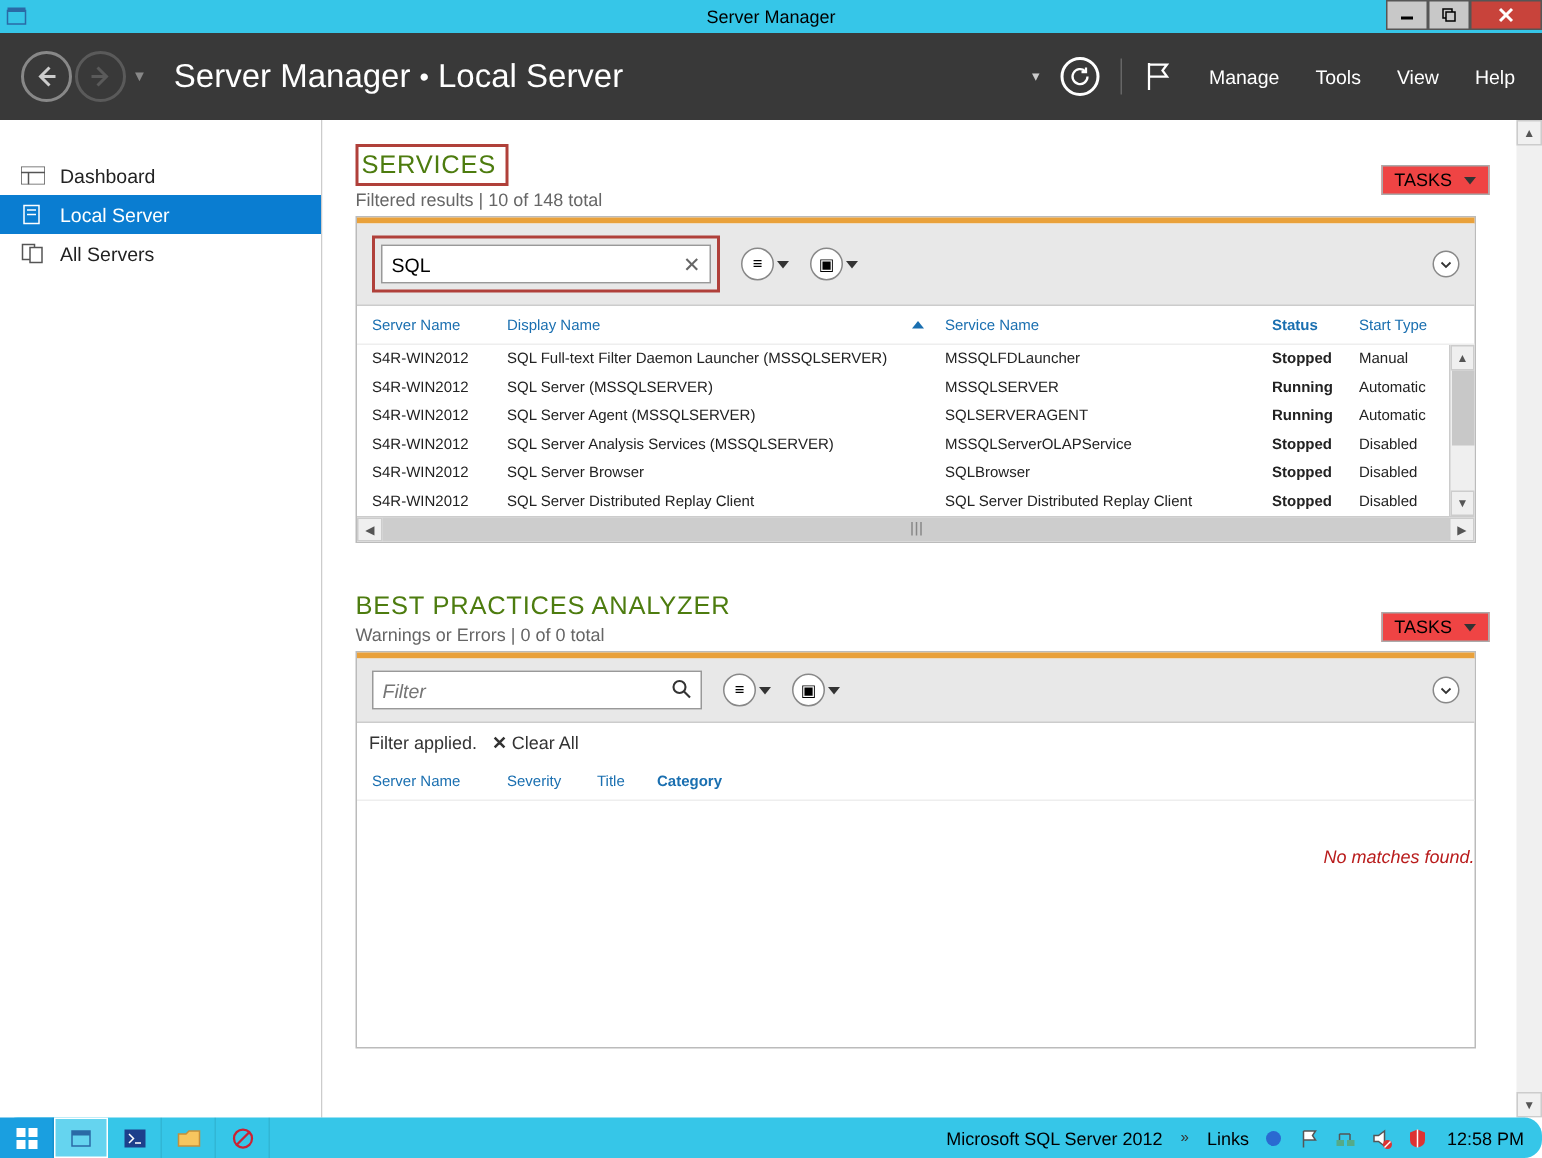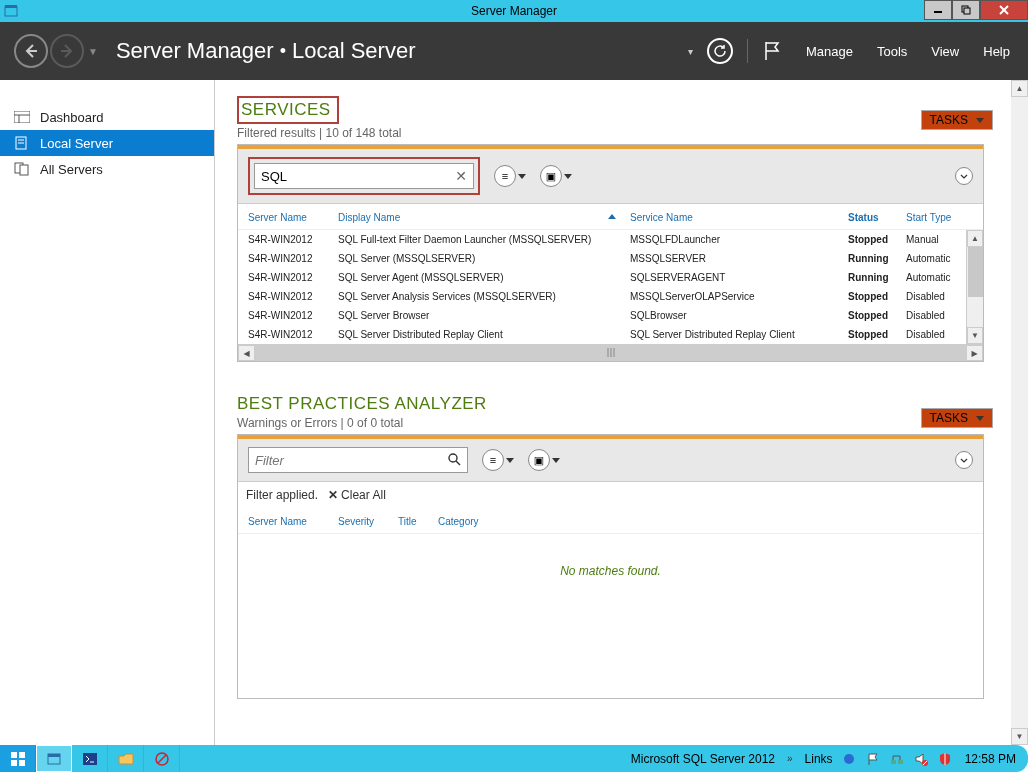--- a/index.html
+++ b/index.html
@@ -36,21 +36,21 @@
 .side-item .chev { margin-left: auto; margin-right: 8px; color: #666; font-size: 10px; }
 
 .content { flex: 1; overflow: hidden; position: relative; background: #fff; padding: 16px 8px 0 22px; }
 .content-scroll { position: absolute; right: 0; top: 0; width: 17px; height: 100%; background: #f0f0f0; }
 .content-scroll .thumb { position: absolute; top: 0; width: 17px; height: 17px; background: #f0f0f0; display:flex; align-items:center; justify-content:center; font-size:8px; color:#555; border:1px solid #ccc;}
 
 .section-title { font-size: 17px; font-weight: 400; color: #4d7c0f; letter-spacing: 0.5px; }
 .section-sub { font-size: 12px; color: #666; margin-top: 2px; }
 .highlight-box { border: 2px solid #b0403a; display: inline-block; padding: 2px 6px 2px 2px; }
 
-.tasks-btn { position: absolute; right: 27px; border: 1px solid #aaa; background: #c2410c; padding: 2px 8px; font-size: 12px; display: flex; align-items: center; gap: 8px; cursor: pointer; }
+.tasks-btn { position: absolute; right: 27px; border: 1px solid #aaa; background: #ef4444; padding: 2px 8px; font-size: 12px; display: flex; align-items: center; gap: 8px; cursor: pointer; }
 .tasks-btn .tri { border-left: 4px solid transparent; border-right: 4px solid transparent; border-top: 5px solid #333; }
 
 .panel { border: 1px solid #bbb; margin-top: 4px; margin-right: 36px; }
 .panel-top { height: 4px; background: #e9a13b; }
 .panel-tools { background: #e8e8e8; padding: 8px 10px; display: flex; align-items: center; gap: 14px; border-bottom: 1px solid #ccc; position: relative; }
 .filter-input { width: 220px; height: 26px; border: 1px solid #999; background: #fff; padding: 0 6px; font-size: 13px; display: flex; align-items: center; position: relative; }
 .filter-input input { border: none; outline: none; width: 100%; font-size: 13px; background: transparent; }
 .filter-input .clear-x { position: absolute; right: 6px; color: #666; font-size: 14px; cursor: pointer; }
 .filter-hl { border: 2px solid #b0403a; padding: 4px; display: inline-block; }
 .filter-input .mag { position: absolute; right: 6px; cursor: pointer; }
@@ -77,27 +77,27 @@
 .vscroll .vthumb { position: absolute; top: 17px; width: 15px; left:1px; height: 50px; background: #c8c8c8; }
 .hscroll { height: 17px; background: #efefef; display: flex; border-top: 1px solid #ccc; }
 .hscroll .left, .hscroll .right { width: 17px; display:flex; align-items:center; justify-content:center; font-size:8px; color:#555; border:1px solid #ccc; background:#efefef; }
 .hscroll .htrack { flex: 1; background: #cdcdcd; position: relative; }
 .hscroll .grip { position:absolute; left:50%; top:3px; display:flex; gap:2px; transform:translateX(-50%);}
 .hscroll .grip span{ width:1px; height:9px; background:#888; }
 
 .bpa-head .col-srv { width: 90px; }
 .bpa-head .col-sev { width: 60px; }
 .bpa-head .col-title { width: 40px; }
-.bpa-head .col-cat { width: 70px; }
+.bpa-head .col-cat { width: 70px; font-weight: bold; }
 
 .filter-applied { padding: 6px 8px; font-size: 12px; color: #333; display: flex; align-items: center; gap: 10px; }
 .filter-applied .clear { color: #333; cursor: pointer; }
 .filter-applied .xx { font-weight: bold; margin-right: 3px; }
 
-.no-match { text-align: center; padding: 30px 0 120px 0; font-style: italic; color: #4d7c0f; font-size: 12px; }
+.no-match { text-align: right; padding: 30px 0 120px 0; font-style: italic; color: #b91c1c; font-size: 12px; }
 
 
 .taskbar { position: absolute; bottom: 0; left: 0; right: 0; height: 27px; background: #36c6e8; display: flex; align-items: center; border-radius: 12px; }
 .task-icon { width: 36px; height: 27px; display: flex; align-items: center; justify-content: center; border-right: 1px solid rgba(0,0,0,0.08); cursor: pointer; }
 .task-icon.start { background: #1a9fe0; }
 .task-icon.active { background: #65d4ef; border: 1px solid #fff; }
 .task-spacer { flex: 1; }
 .tray { display: flex; align-items: center; gap: 8px; padding-right: 8px; font-size: 12px; }
 .tray-icon { width: 16px; height: 16px; display: flex; align-items: center; justify-content: center; cursor: pointer; }
 .clock { font-size: 12px; padding: 0 4px; }

